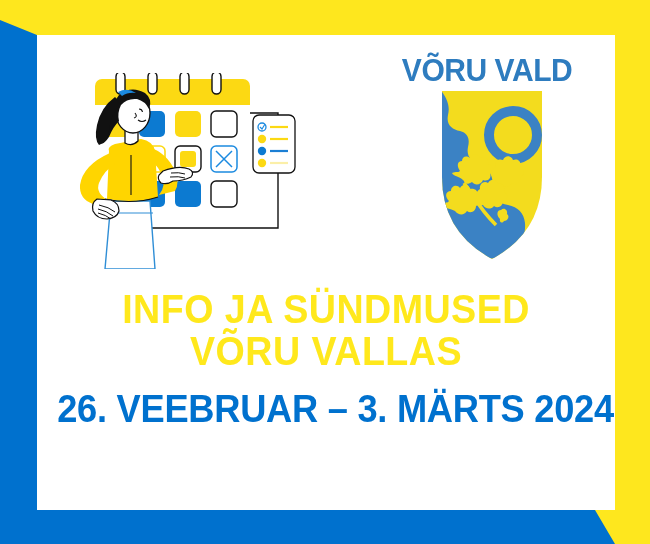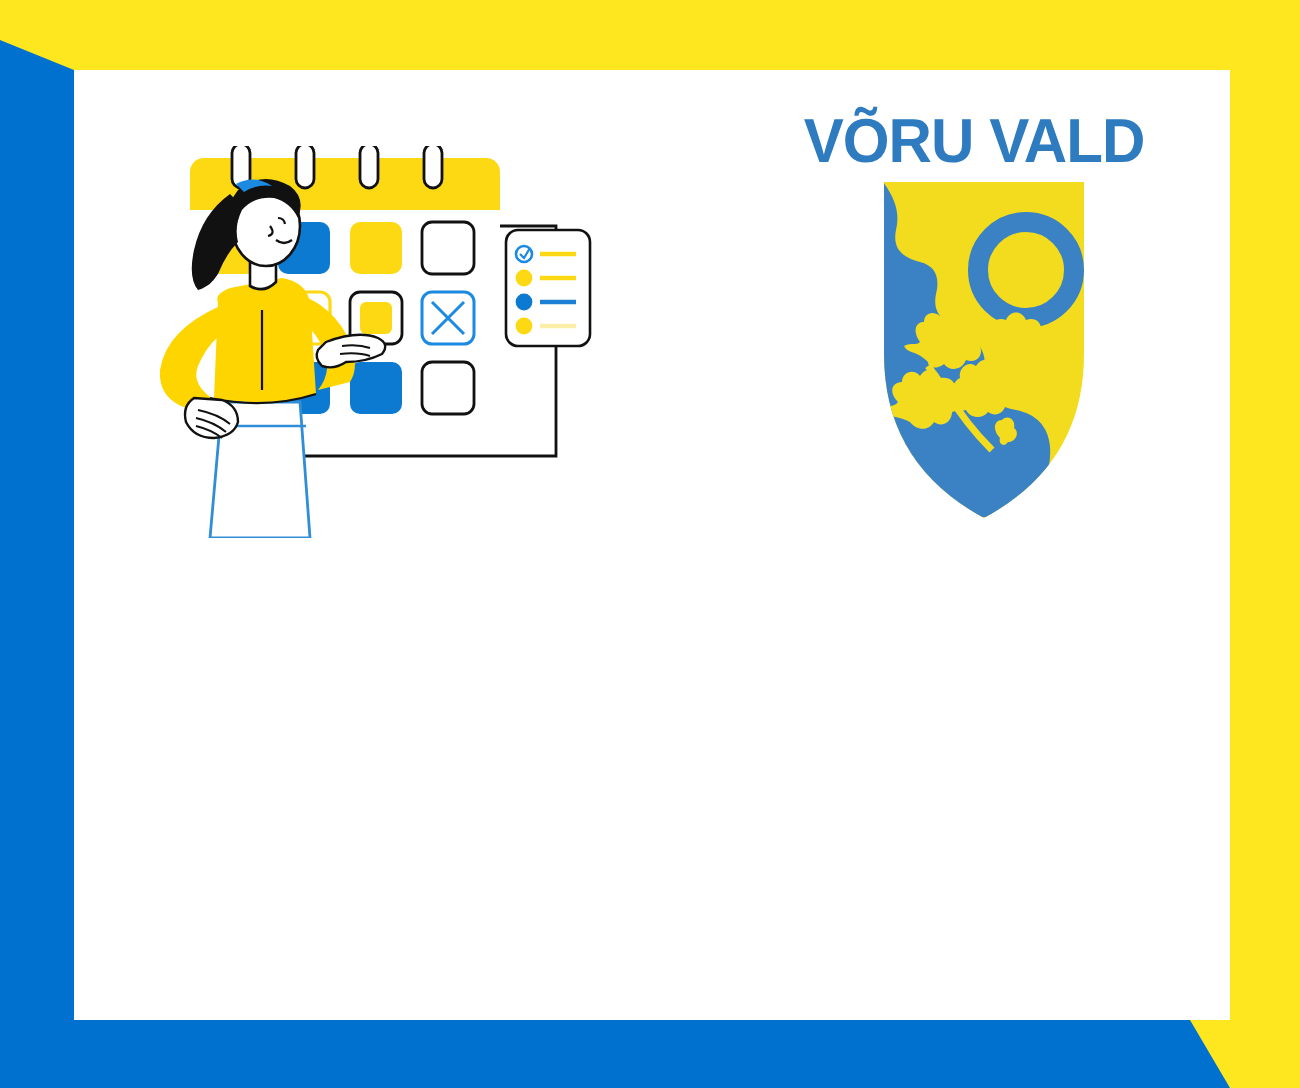--- a/index.html
+++ b/index.html
@@ -244,15 +244,20 @@
                      C 117,147 116,153 111,154 C 111,159 106,162 102,159
                      C 99,163 93,162 91,158 C 88,159 86,158 88,156 Z"></path>
 
             <path d="M108,172 C 104,168 105,163 109,163 C 112,160 116,163 115,167
                      C 118,169 116,174 112,174 C 110,177 107,175 108,172 Z"></path>
           </g>
         </g>
       </svg>
     </div>
 
+    <div class="headline">
+      <span class="title-line">INFO JA SÜNDMUSED</span>
+      <span class="title-line">VÕRU VALLAS</span>
+      <span class="date-line">26. VEEBRUAR – 3. MÄRTS 2024</span>
+    </div>
 
   </div>
 </div>
 
 </body></html>

